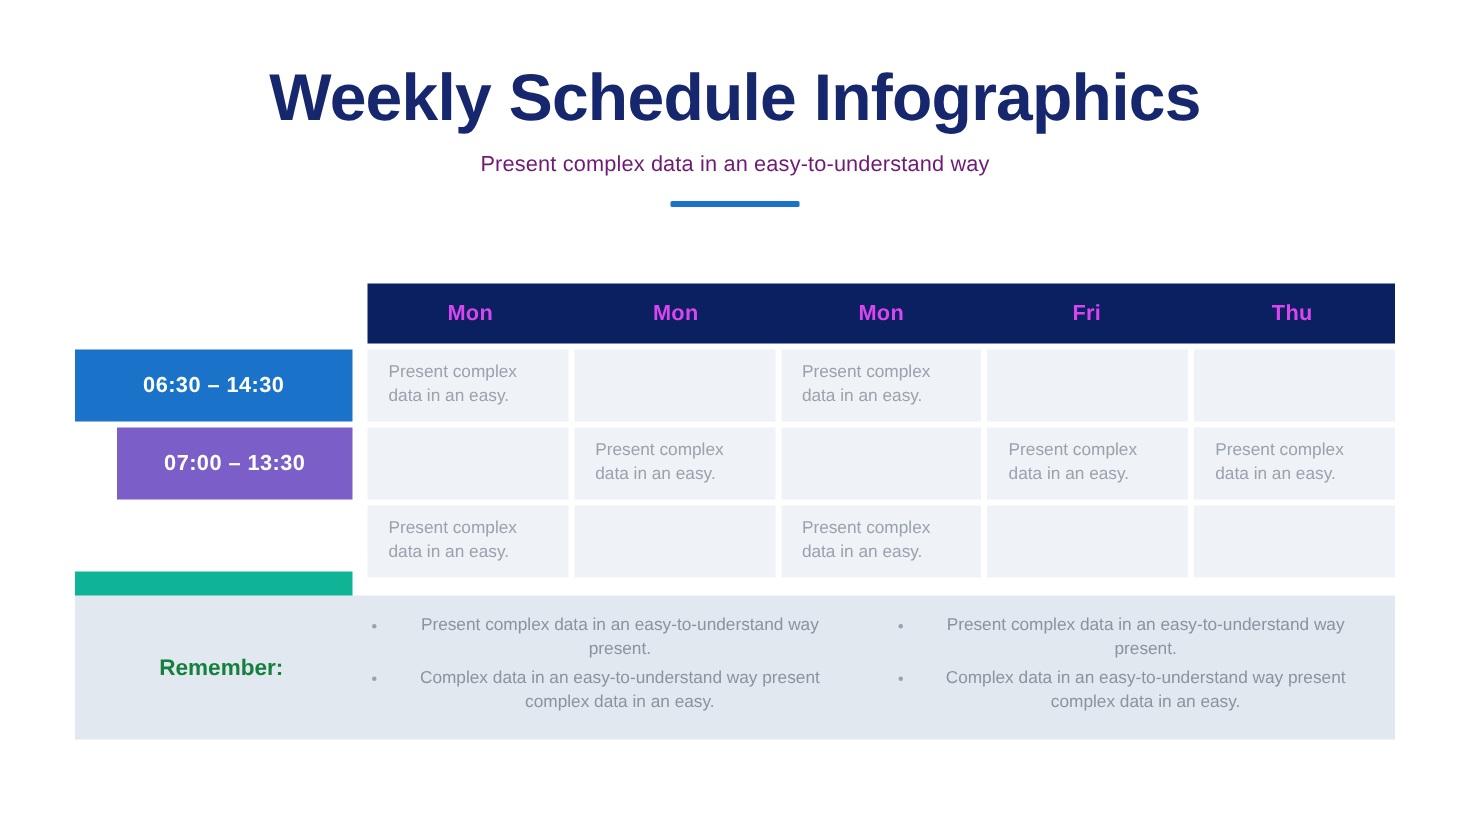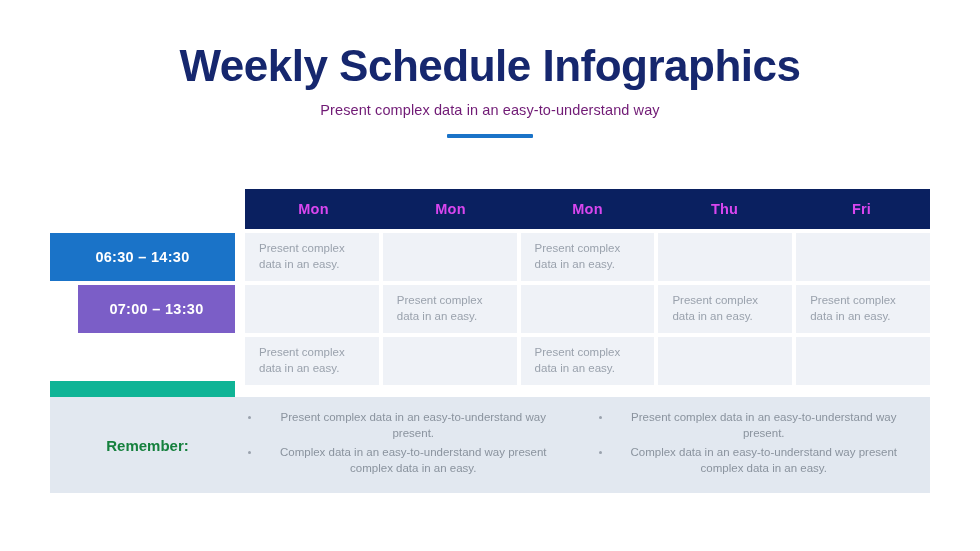--- a/index.html
+++ b/index.html
@@ -185,22 +185,22 @@
 </div>
 
 <div class="schedule">
 
   <div class="grid-row header-row">
     <div class="time-col"></div>
     <div class="header-strip">
       <div class="day-head">Mon</div>
       <div class="day-head">Mon</div>
       <div class="day-head">Mon</div>
+      <div class="day-head">Fri</div>
       <div class="day-head">Thu</div>
-      <div class="day-head">Fri</div>
     </div>
   </div>
 
   <div class="grid-row">
     <div class="time-col">
       <div class="time-badge" style="background: rgb(26, 115, 200);">06:30 – 14:30</div>
     </div>
     <div class="day-cols">
       <div class="cell">
         <span class="cell-text">Present complex data in an easy.</span>

